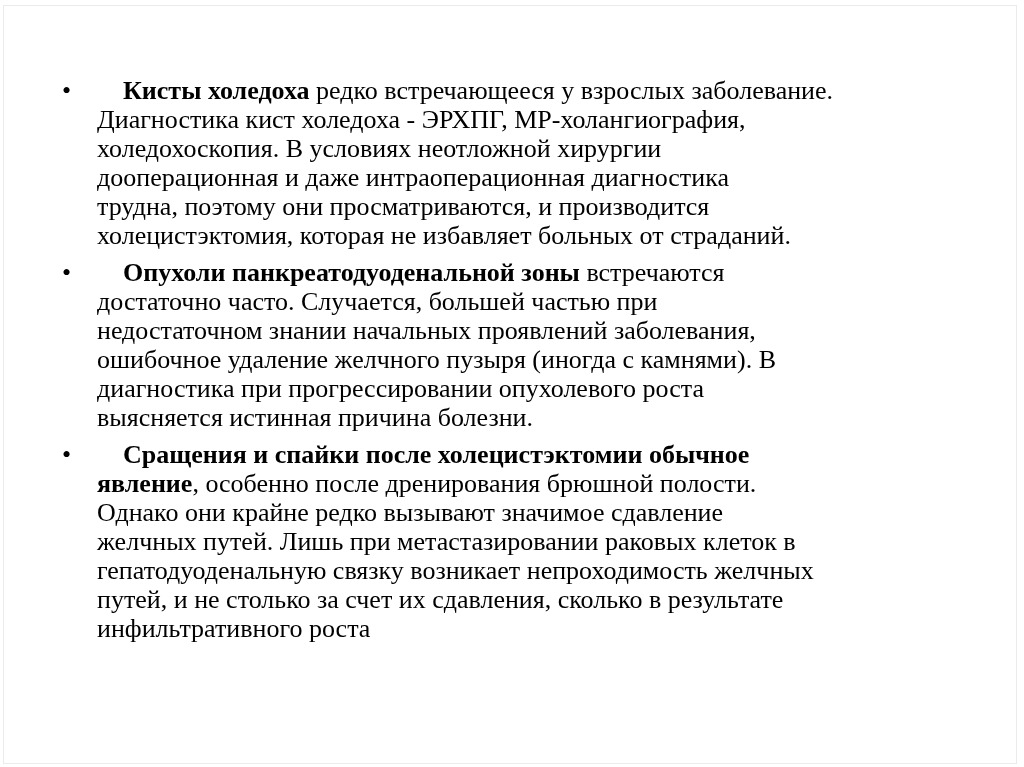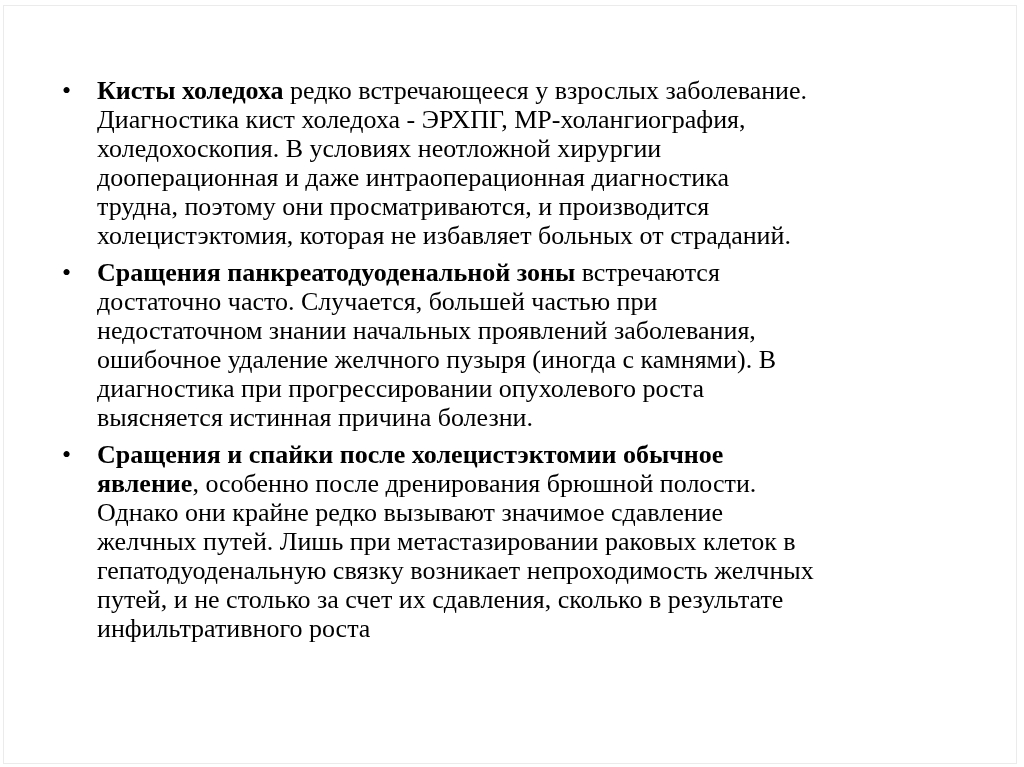--- a/index.html
+++ b/index.html
@@ -51,40 +51,41 @@
   }
   .bullet-text {
     white-space: pre-wrap;
     width: 890px;
     font-size: 26px;
     line-height: 29px;
     letter-spacing: 0px;
   }
   .bullet-text b {
     font-weight: bold;
+    margin-left: 26px;
   }
 </style>
 </head>
 <body>
 
 <div class="slide">
   <div class="slide-frame"></div>
   <ul class="bullet-list">
     <li class="bullet-item">
         <span class="bullet-marker">•</span>
         <span class="bullet-text"><b>Кисты холедоха</b><span> редко встречающееся у взрослых заболевание.
 Диагностика кист холедоха - ЭРХПГ, МР-холангиография,
 холедохоскопия. В условиях неотложной хирургии
 дооперационная и даже интраоперационная диагностика
 трудна, поэтому они просматриваются, и производится
 холецистэктомия, которая не избавляет больных от страданий.</span></span>
       </li>
     <li class="bullet-item">
         <span class="bullet-marker">•</span>
-        <span class="bullet-text"><b>Сращения панкреатодуоденальной зоны</b><span> встречаются
+        <span class="bullet-text"><b>Опухоли панкреатодуоденальной зоны</b><span> встречаются
 достаточно часто. Случается, большей частью при
 недостаточном знании начальных проявлений заболевания,
 ошибочное удаление желчного пузыря (иногда с камнями). В
 диагностика при прогрессировании опухолевого роста
 выясняется истинная причина болезни.</span></span>
       </li>
     <li class="bullet-item">
         <span class="bullet-marker">•</span>
         <span class="bullet-text"><b>Сращения и спайки после холецистэктомии обычное
 явление</b><span>, особенно после дренирования брюшной полости.

